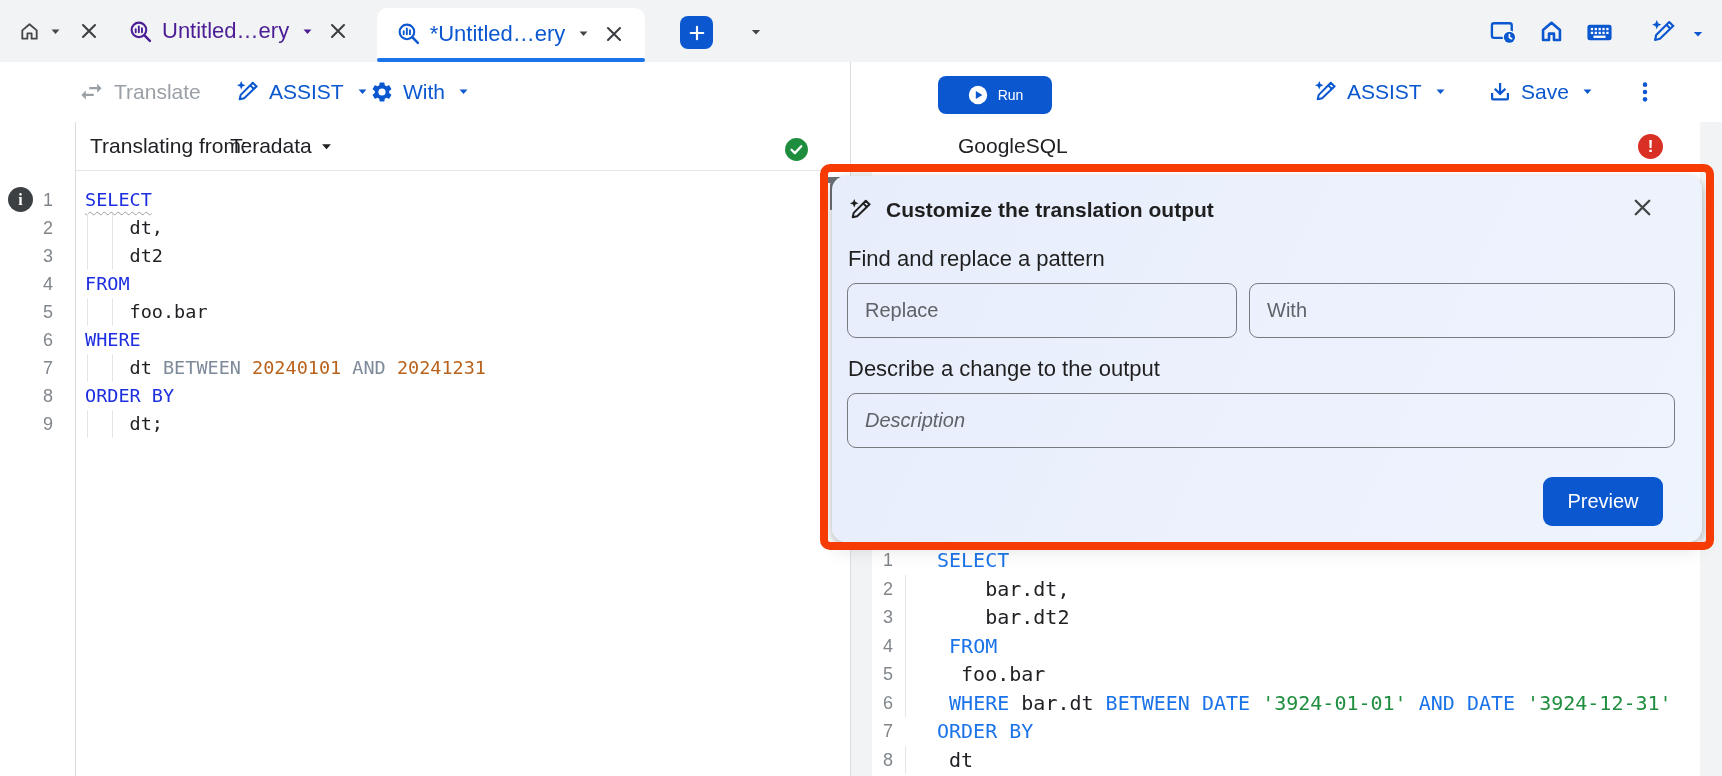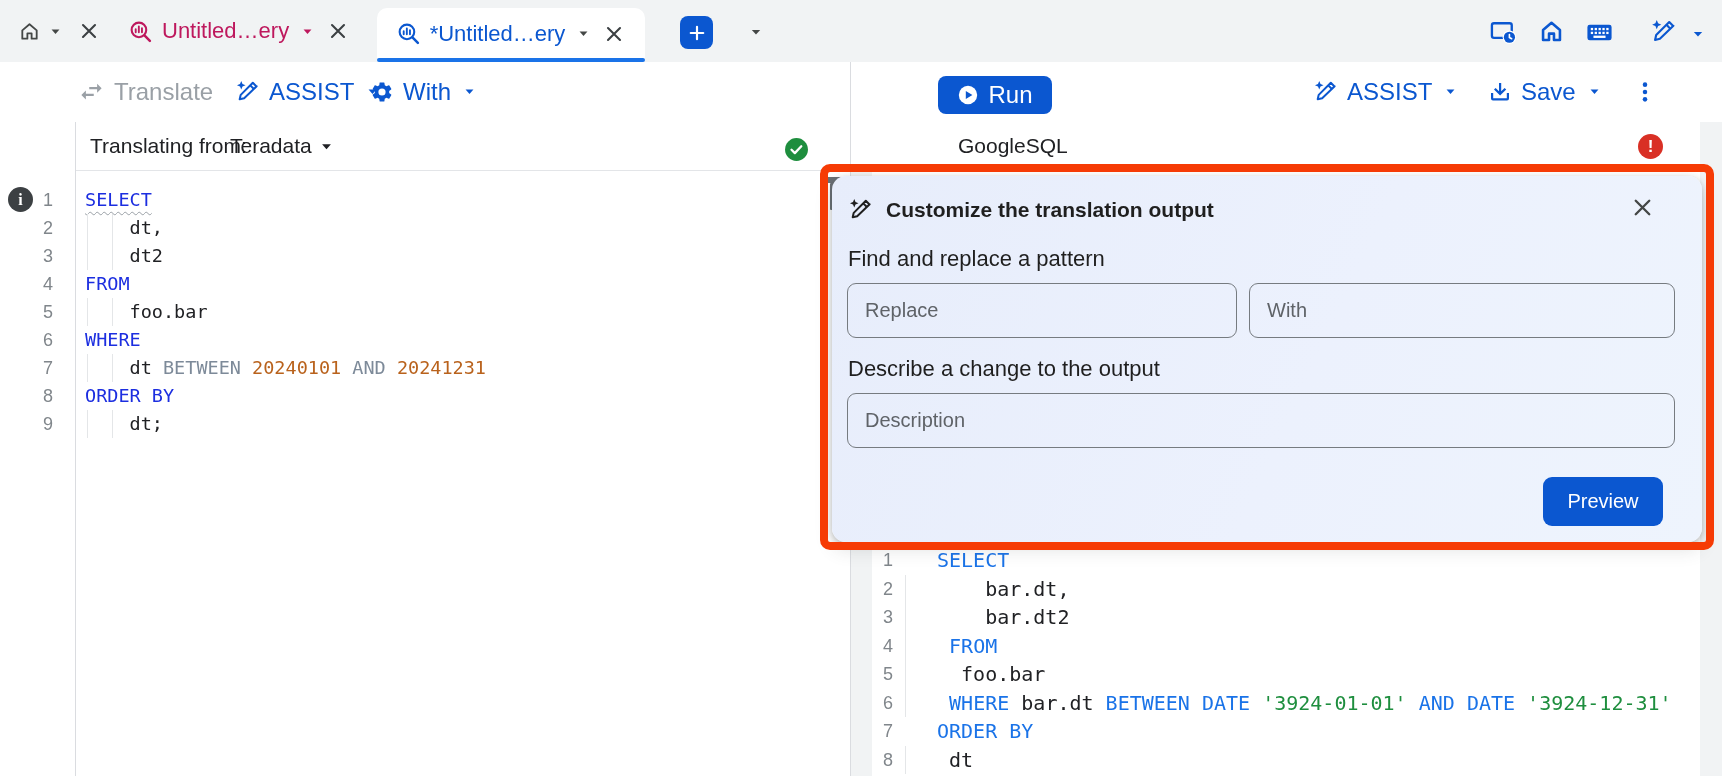--- a/index.html
+++ b/index.html
@@ -5,38 +5,38 @@
   html,body{margin:0;padding:0;background:#fff;}
   #stage{position:relative;width:1722px;height:776px;background:#fff;overflow:hidden;
          font-family:"Liberation Sans",sans-serif;color:#202124;}
   .abs{position:absolute;}
   svg{display:block;}
 
   
   .tabbar{left:0;top:0;width:1722px;height:62px;background:#f1f3f4;}
   .hgroup{left:18px;top:0;height:62px;display:flex;align-items:center;gap:5px;color:#444746;}
   .tab{top:0;height:62px;display:flex;align-items:center;gap:9px;}
-  .tab1{left:128px;color:#be185d;}
+  .tab1{left:128px;color:#4c1d95;}
   .tab-label{font-size:22px;white-space:nowrap;}
   .tab2box{left:377px;top:8px;width:268px;height:51px;background:#fff;border-radius:10px 10px 0 0;
            display:flex;align-items:center;justify-content:center;gap:9px;}
   .tab2line{left:377px;top:58px;width:268px;height:4px;background:#1a73e8;border-radius:2px;}
   .plusbtn{left:680px;top:16px;width:33px;height:33px;background:#0b57d0;border-radius:8px;
            display:flex;align-items:center;justify-content:center;cursor:pointer;}
   .tabscaret{left:746px;top:22px;color:#444746;}
   .topicon{top:18px;color:#0b57d0;cursor:pointer;}
 
   
   .tbleft{left:75px;top:62px;width:775px;height:60px;background:#fff;border-bottom:1px solid #e3e5e8;}
   .tbright{left:850px;top:62px;width:872px;height:60px;background:#fff;border-bottom:1px solid #e3e5e8;}
-  .tbtn{position:absolute;top:0;height:59px;display:flex;align-items:center;gap:9px;font-size:24px;font-weight:500;cursor:pointer;}
+  .tbtn{position:absolute;top:0;height:59px;display:flex;align-items:center;gap:9px;font-size:21px;font-weight:500;cursor:pointer;}
   .blue{color:#0b57d0;}
   .disabled{color:#9aa0a6;cursor:default;}
   .runbtn{position:absolute;left:88px;top:14px;width:114px;height:38px;background:#0b57d0;border-radius:8px;
-          display:flex;align-items:center;justify-content:center;gap:9px;color:#fff;font-size:24px;font-weight:500;cursor:pointer;}
+          display:flex;align-items:center;justify-content:center;gap:9px;color:#fff;font-size:14px;font-weight:500;cursor:pointer;}
 
   
   .subleft{left:75px;top:122px;width:775px;height:48px;background:#fff;border-bottom:1px solid #e3e5e8;}
   .subright{left:850px;top:122px;width:872px;height:48px;background:#fff;border-bottom:1px solid #e3e5e8;}
   .subtext{position:absolute;top:12px;font-size:21px;color:#202124;white-space:nowrap;}
   .dialect{display:flex;align-items:center;gap:4px;cursor:pointer;text-align:center;}
 
   .vdiv{left:850px;top:62px;width:1px;height:714px;background:#dadce0;}
   .vborder{left:75px;top:122px;width:1px;height:654px;background:#dadce0;}
   .rstrip{left:1700px;top:122px;width:22px;height:654px;background:#f1f3f4;}
@@ -426,19 +426,19 @@
         <svg width="27" height="27" viewBox="0 0 24 24">
           <path d="M6 6 18 18 M18 6 6 18" stroke="currentColor" stroke-width="2.1" stroke-linecap="round"></path>
         </svg>
       </span>
 
     <span class="dlg-label" style="top:70px">Find and replace a pattern</span>
     <input class="dlg-input" style="left: 15px; top: 107px; width: 390px;" placeholder="Replace">
     <input class="dlg-input" style="left: 417px; top: 107px; width: 426px;" placeholder="With">
 
     <span class="dlg-label" style="top:180px">Describe a change to the output</span>
-    <input class="dlg-input" style="left: 15px; top: 217px; width: 828px;" placeholder="Description">
+    <input class="dlg-input" style="left: 15px; top: 217px; width: 828px; font-style: italic;" placeholder="Description">
 
     <div class="previewbtn">Preview</div>
   </div>
   <div class="abs annotation"></div>
 
 </div>
 
 </body></html>

